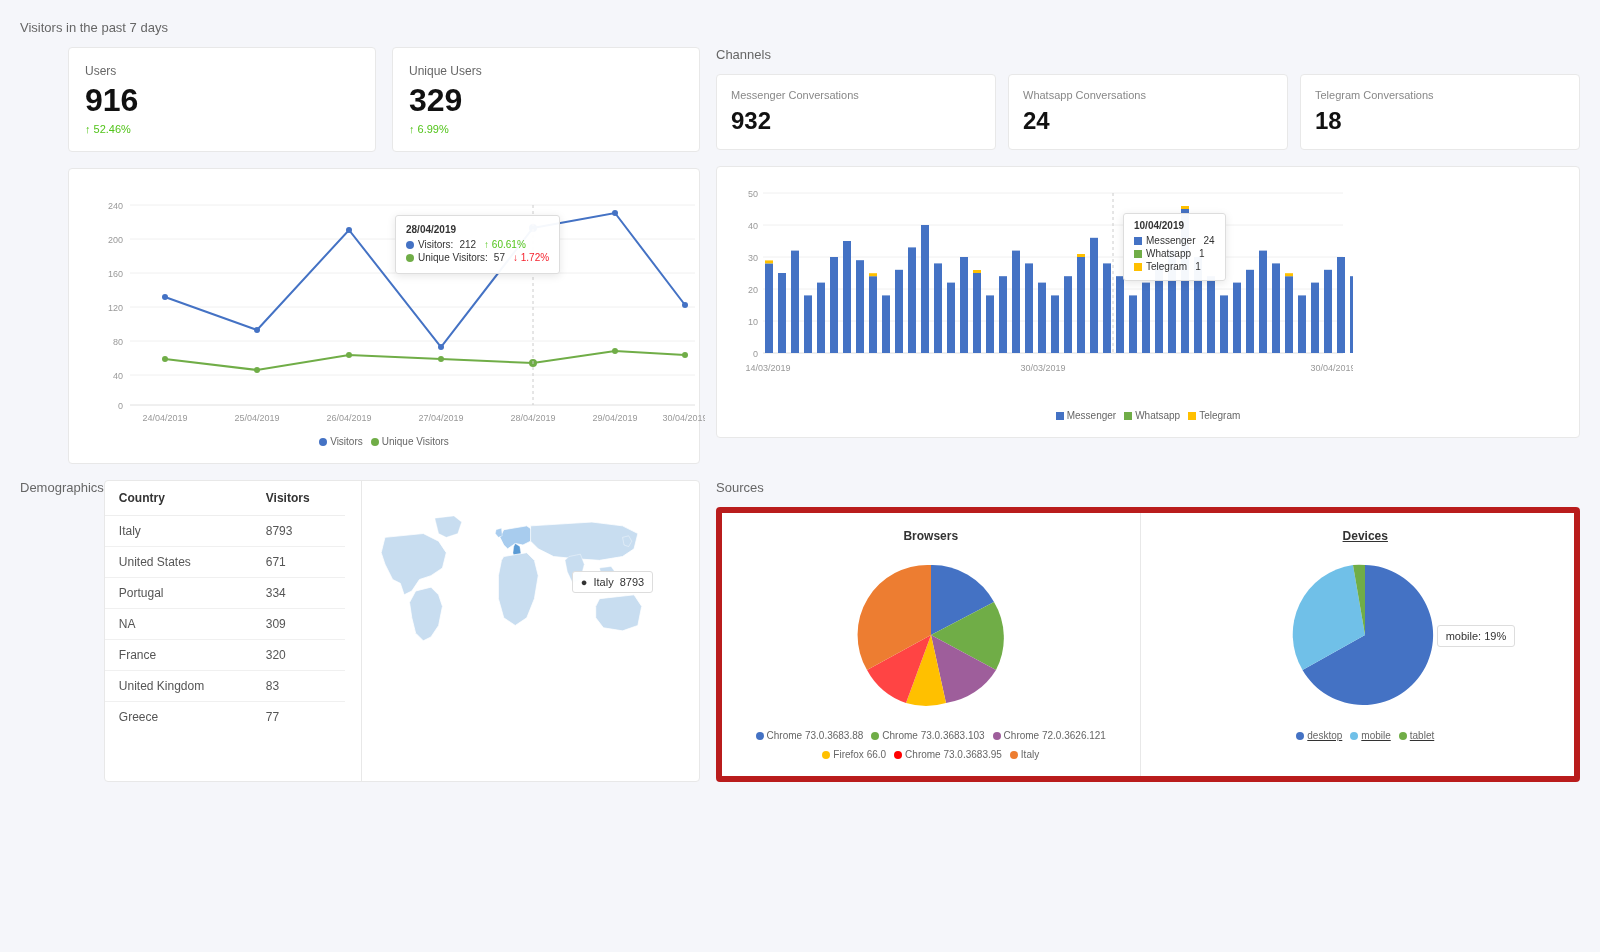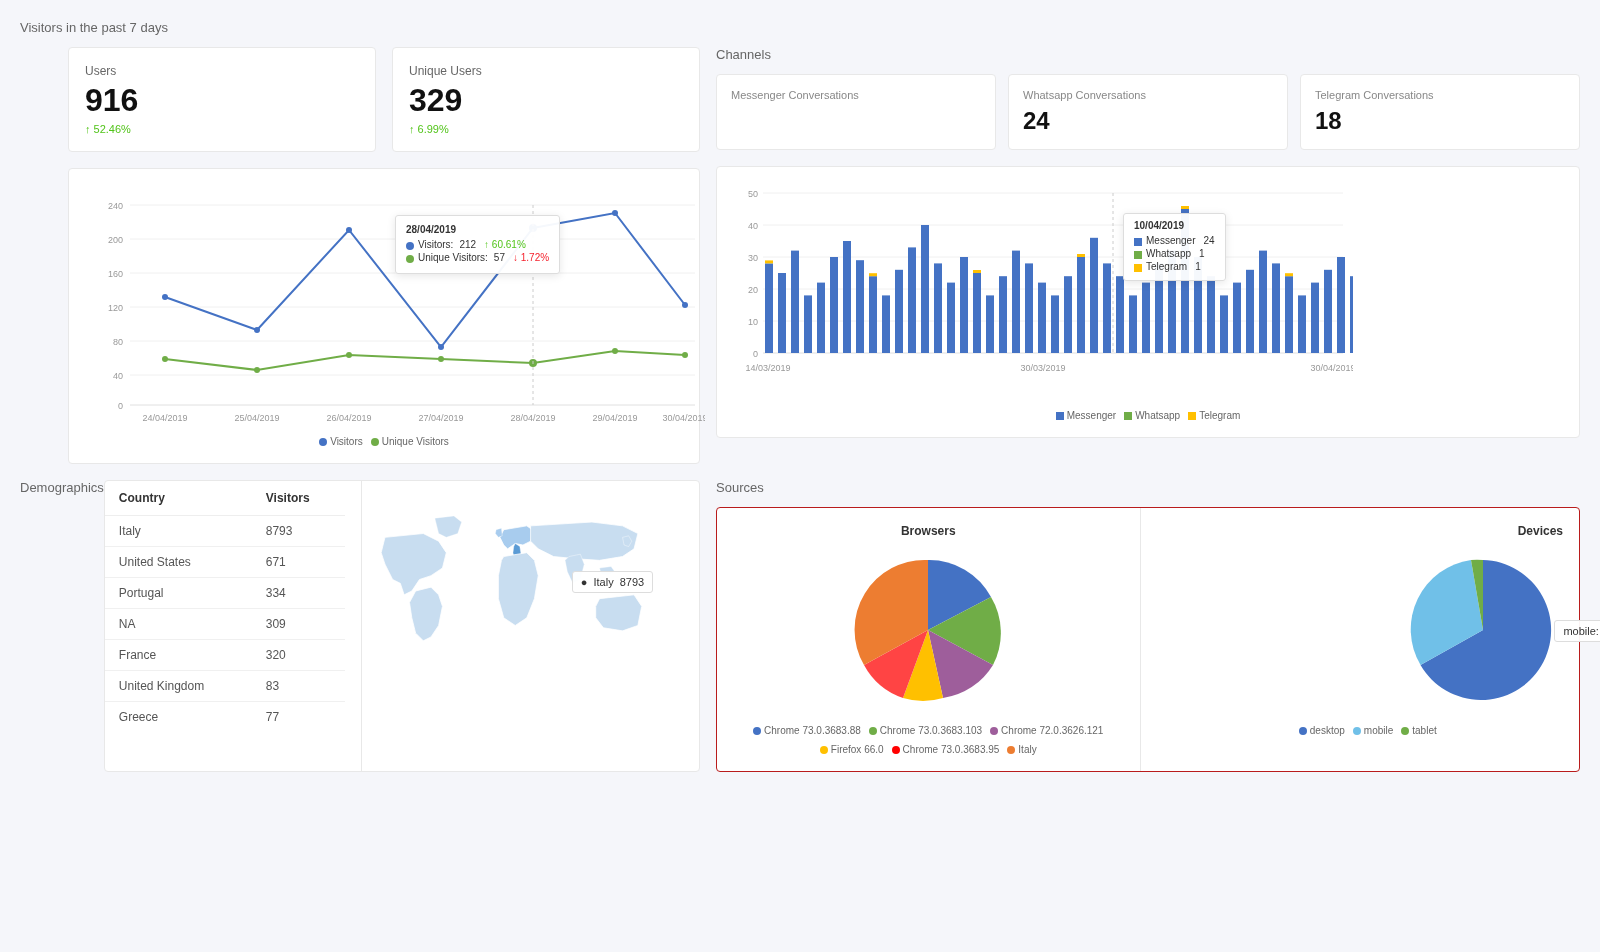--- a/index.html
+++ b/index.html
@@ -26,31 +26,31 @@
     .sources-section { flex: 1; }
     .demo-title { font-size: 13px; color: #666; margin-bottom: 12px; }
     .demo-content { display: flex; gap: 16px; background: #fff; border: 1px solid #e8e8e8; border-radius: 4px; }
     .demo-table { flex: 0 0 240px; }
     .demo-map { flex: 1; border-left: 1px solid #e8e8e8; }
     table { width: 100%; border-collapse: collapse; font-size: 12px; }
     table th { padding: 10px 14px; text-align: left; font-weight: 600; color: #333; border-bottom: 1px solid #eee; }
     table td { padding: 8px 14px; border-bottom: 1px solid #f0f0f0; color: #555; }
     table tr:last-child td { border-bottom: none; }
     .sources-title { font-size: 13px; color: #666; margin-bottom: 12px; }
-    .sources-content { display: flex; gap: 16px; background: #fff; border: 1px solid #b91c1c; border-radius: 4px; }
+    .sources-content { display: flex; gap: 16px; background: #fff; border: 6px solid #b91c1c; border-radius: 4px; }
     .browser-chart { flex: 1; border-right: 1px solid #e8e8e8; padding: 16px; text-align: center; }
-    .device-chart { flex: 1; padding: 16px; text-align: right; }
+    .device-chart { flex: 1; padding: 16px; text-align: center; text-decoration: underline; }
     .chart-subtitle { font-size: 12px; font-weight: 600; color: #333; margin-bottom: 12px; }
     .legend { display: flex; flex-wrap: wrap; gap: 8px; justify-content: center; margin-top: 12px; font-size: 10px; color: #666; }
     .legend-item { display: flex; align-items: center; gap: 3px; }
     .legend-dot { width: 8px; height: 8px; border-radius: 50%; display: inline-block; }
     .line-chart-area { position: relative; background: #fff; }
     .tooltip-box { position: absolute; background: rgba(255,255,255,0.95); border: 1px solid #ddd; border-radius: 3px; padding: 8px 10px; font-size: 10px; box-shadow: 0 2px 8px rgba(0,0,0,0.1); z-index: 10; }
     .tooltip-date { font-weight: 600; margin-bottom: 4px; color: #333; }
-    .tooltip-row { display: flex; align-items: flex-end; gap: 4px; margin-bottom: 2px; }
+    .tooltip-row { display: flex; align-items: center; gap: 4px; margin-bottom: 2px; }
     .bar-chart-area { position: relative; }
     .bar-tooltip { position: absolute; background: rgba(255,255,255,0.95); border: 1px solid #ddd; border-radius: 3px; padding: 6px 10px; font-size: 10px; box-shadow: 0 2px 8px rgba(0,0,0,0.1); }
     .map-tooltip { position: absolute; background: rgba(255,255,255,0.95); border: 1px solid #ddd; border-radius: 3px; padding: 4px 8px; font-size: 11px; }
     .pie-tooltip { position: absolute; background: rgba(255,255,255,0.95); border: 1px solid #ddd; border-radius: 3px; padding: 4px 8px; font-size: 11px; }
   </style>
 </head>
 <body>
 
 <div class="dashboard">
 
@@ -153,20 +153,21 @@
         </div>
       </div>
     </div>
 
     <div class="channels-section">
       <div class="channels-title">Channels</div>
 
       <div class="channel-cards">
         <div class="channel-card">
           <div class="channel-label">Messenger Conversations</div>
+          <div class="channel-value">932</div>
         </div>
         <div class="channel-card">
           <div class="channel-label">Whatsapp Conversations</div>
           <div class="channel-value">24</div>
         </div>
         <div class="channel-card">
           <div class="channel-label">Telegram Conversations</div>
           <div class="channel-value">18</div>
         </div>
       </div>

